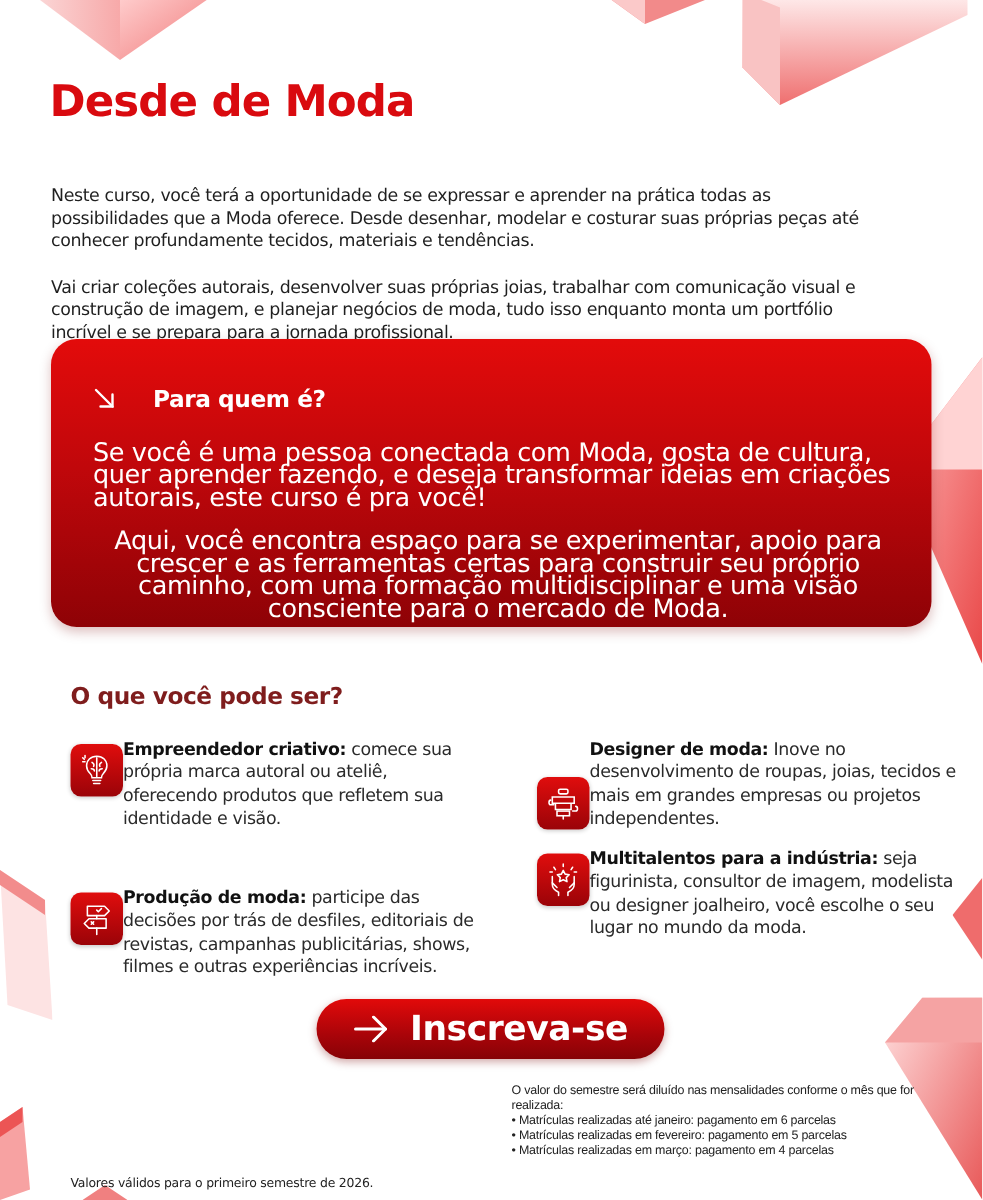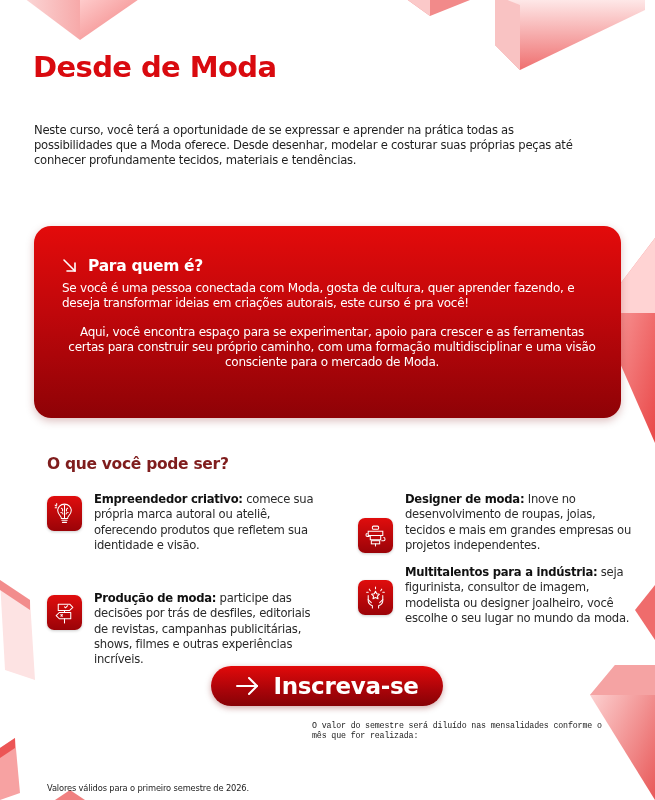--- a/index.html
+++ b/index.html
@@ -20,29 +20,29 @@
 
   .audience-card {
     position: absolute; left: 34px; top: 226px; width: 587px; height: 192px;
     border-radius: 17px;
     background: linear-gradient(180deg, #e30b0b 0%, #c0070b 45%, #8e0206 100%);
     box-shadow: 0 3px 8px rgba(120,0,0,0.25);
     color: #ffffff;
   }
   .audience-head { position: absolute; left: 28px; top: 31px; display: flex; align-items: center; gap: 10px; }
   .audience-head svg { width: 16px; height: 16px; }
-  .audience-title { font-family: "DejaVu Sans", sans-serif; font-weight: bold; font-size: 15.5px; letter-spacing: -0.3px; }
-  .audience-body { position: absolute; left: 28px; top: 55px; width: 540px;
-    font-family: "DejaVu Sans", sans-serif; font-size: 12px; line-height: 15px; letter-spacing: -0.25px; }
+  .audience-title { font-family: "DejaVu Sans", sans-serif; font-weight: bold; font-size: 15.5px; letter-spacing: -0.3px; margin-left: 14px; }
+  .audience-body { position: absolute; left: 28px; top: 69px; width: 540px;
+    font-family: "DejaVu Sans", sans-serif; font-size: 17px; line-height: 15px; letter-spacing: -0.25px; }
   .audience-body p + p { margin-top: 14px; text-align: center; }
 
   .section-title { position: absolute; left: 47px; top: 455px;
     font-family: "DejaVu Sans", sans-serif; font-weight: bold; font-size: 15.5px; letter-spacing: -0.3px; color: #7f1d1d; }
 
-  .career { position: absolute; display: flex; gap: 12px; }
+  .career { position: absolute; display: flex; }
   .career .ico {
     width: 35px; height: 35px; border-radius: 7px; flex: none;
     background: linear-gradient(180deg, #e00d0d 0%, #9a0308 100%);
     display: flex; align-items: center; justify-content: center; margin-top: 4px;
     box-shadow: 0 1px 3px rgba(0,0,0,0.2);
   }
   .career .ico svg { width: 25px; height: 25px; }
   .career .txt { font-family: "DejaVu Sans", sans-serif; font-size: 11.6px; line-height: 15.3px; color: #2a2a2a; letter-spacing: -0.25px; }
   .career .txt b { color: #111; font-weight: bold; }
 
@@ -52,22 +52,22 @@
     background: linear-gradient(180deg, #e20a0a 0%, #a90409 60%, #860206 100%);
     box-shadow: 0 2px 6px rgba(120,0,0,0.35);
     display: flex; align-items: center; justify-content: center; gap: 14px;
     color: #ffffff; cursor: pointer; text-align: right;
   }
   .cta svg { width: 24px; height: 18px; }
   .cta span { font-family: "DejaVu Sans", sans-serif; font-weight: bold; font-size: 23px; letter-spacing: -0.3px; }
 
   .validity { position: absolute; left: 47px; top: 743px;
     font-family: "DejaVu Sans", sans-serif; font-size: 8.3px; color: #222; letter-spacing: -0.15px; margin-top: 40px; }
-  .payment { position: absolute; left: 312px; top: 721px; width: 300px;
-    font-family: Liberation Mono, monospace; font-size: 8.3px; line-height: 10.1px; color: #222; letter-spacing: -0.15px; }
+  .payment { position: absolute; left: 341px; top: 721px; width: 300px;
+    font-family: Liberation Sans, sans-serif; font-size: 8.3px; line-height: 10.1px; color: #222; letter-spacing: -0.15px; }
   .payment ul { list-style: none; }
   .payment li::before { content: "• "; }
 </style>
 </head>
 <body>
 
 <svg class="deco" style="left:10px;top:-5px" width="140" height="50" viewBox="0 0 140 50">
   <defs>
     <linearGradient id="g1" x1="0" y1="0" x2="1" y2="1">
         <stop offset="0" stop-color="#ffd0d0"></stop>
@@ -127,20 +127,21 @@
   <polygon points="0,30 25,0 65,0 65,30" fill="#f5a3a3"></polygon>
 </svg>
 <svg class="deco" style="left:55px;top:790px" width="30" height="10" viewBox="0 0 30 10">
   <polygon points="0,10 15,0 30,10" fill="#f08080"></polygon>
 </svg>
 
 <h1 class="page-title">Desde de Moda</h1>
 
 <div class="intro">
   <p>Neste curso, você terá a oportunidade de se expressar e aprender na prática todas as possibilidades que a Moda oferece. Desde desenhar, modelar e costurar suas próprias peças até conhecer profundamente tecidos, materiais e tendências.</p>
+  <p>Vai criar coleções autorais, desenvolver suas próprias joias, trabalhar com comunicação visual e construção de imagem, e planejar negócios de moda, tudo isso enquanto monta um portfólio incrível e se prepara para a jornada profissional.</p>
 </div>
 
 <section class="audience-card">
   <div class="audience-head">
     <svg viewBox="0 0 16 16" fill="none" stroke="#fff" stroke-width="1.6" stroke-linecap="round">
       <line x1="2" y1="2" x2="13" y2="13"></line>
         <polyline points="5,13 13,13 13,5"></polyline>
     </svg>
     <h2 class="audience-title">Para quem é?</h2>
   </div>
@@ -186,21 +187,21 @@
       <path d="M18 12H7l-3 3 3 3h11z"></path>
       <line x1="12" y1="10" x2="12" y2="12"></line>
         <line x1="12" y1="18" x2="12" y2="22"></line>
       <path d="M12 6.5l1 1 2-2"></path>
       <path d="M8.5 14l1.5 1.5M10 14l-1.5 1.5"></path>
     </svg>
   </div>
   <p class="txt"><b>Produção de moda:</b><span> participe das decisões por trás de desfiles, editoriais de revistas, campanhas publicitárias, shows, filmes e outras experiências incríveis.</span></p>
 </div>
 
-<div class="career" style="left:358px;top:565px;width:280px;align-items:center;">
+<div class="career" style="left:358px;top:565px;width:280px;">
   <div class="ico">
     <svg viewBox="0 0 24 24" fill="none" stroke="#fff" stroke-width="1" stroke-linecap="round" stroke-linejoin="round">
       <path d="M12 6l1.2 2.4 2.6.4-1.9 1.8.5 2.6L12 12l-2.4 1.2.5-2.6-1.9-1.8 2.6-.4z"></path>
       <path d="M5 10v5c0 2 2 4 4 5v2M19 10v5c0 2-2 4-4 5v2"></path>
       <path d="M5 14l3 3M19 14l-3 3"></path>
       <path d="M6 4l1 1.5M18 4l-1 1.5M12 2v1.5M3.5 7h1.5M19 7h1.5"></path>
     </svg>
   </div>
   <p class="txt"><b>Multitalentos para a indústria:</b><span> seja figurinista, consultor de imagem, modelista ou designer joalheiro, você escolhe o seu lugar no mundo da moda.</span></p>
 </div>
@@ -209,13 +210,18 @@
   <svg viewBox="0 0 24 18" fill="none" stroke="#fff" stroke-width="2" stroke-linecap="round" stroke-linejoin="round">
     <line x1="2" y1="9" x2="22" y2="9"></line>
       <polyline points="14,1 22,9 14,17"></polyline>
   </svg>
   <span>Inscreva-se</span>
 </a>
 
 <p class="validity">Valores válidos para o primeiro semestre de 2026.</p>
 <div class="payment">
   <p>O valor do semestre será diluído nas mensalidades conforme o mês que for realizada:</p>
+  <ul>
+    <li>Matrículas realizadas até janeiro: pagamento em 6 parcelas</li>
+    <li>Matrículas realizadas em fevereiro: pagamento em 5 parcelas</li>
+    <li>Matrículas realizadas em março: pagamento em 4 parcelas</li>
+  </ul>
 </div>
 
 </body></html>

